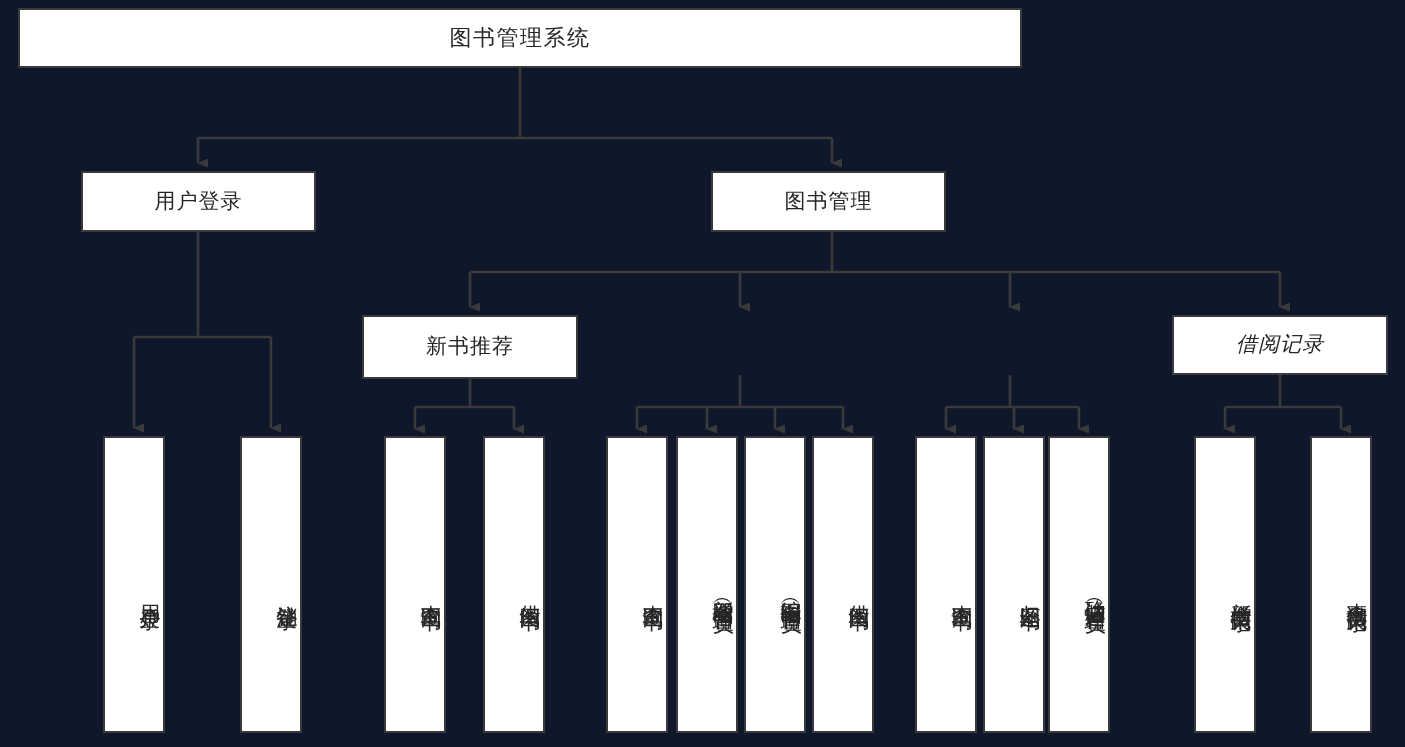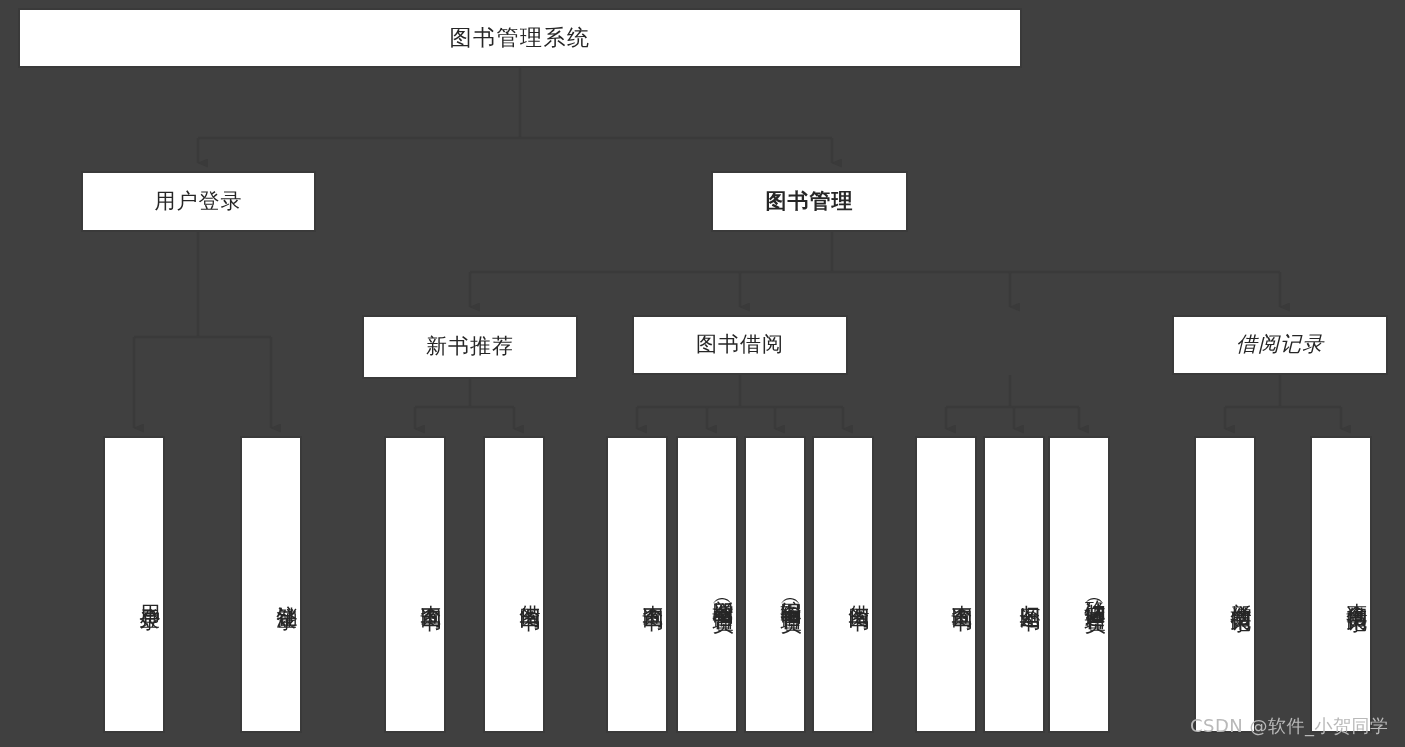--- a/index.html
+++ b/index.html
@@ -7,21 +7,21 @@
     padding: 0;
     background: #ffffff;
   }
   body {
     font-family: "DejaVu Sans", "Liberation Sans", sans-serif;
   }
   #canvas {
     position: relative;
     width: 1405px;
     height: 747px;
-    background: #404040;
+    background: #0f172a;
     overflow: hidden;
   }
   svg.wires {
     position: absolute;
     left: 0;
     top: 0;
     width: 1405px;
     height: 747px;
     pointer-events: none;
   }
@@ -124,29 +124,26 @@
     </g>
   </svg>
 
   <div class="node root" style="left:18px; top:8px; width:1004px; height:60px;">
     <span>图书管理系统</span>
   </div>
 
   <div class="node h" style="left:81px; top:171px; width:235px; height:61px;">
     <span>用户登录</span>
   </div>
-  <div class="node h" style="left:711px; top:171px; width:197px; height:61px;font-weight:bold;">
+  <div class="node h" style="left:711px; top:171px; width:235px; height:61px;">
     <span>图书管理</span>
   </div>
 
   <div class="node h" style="left:362px; top:315px; width:216px; height:64px;">
     <span>新书推荐</span>
-  </div>
-  <div class="node h" style="left:632px; top:315px; width:216px; height:60px;">
-    <span>图书借阅</span>
   </div>
   <div class="node h" style="left:1172px; top:315px; width:216px; height:60px;font-style:italic;">
     <span>借阅记录</span>
   </div>
 
   <div class="node v" style="left:103px; top:436px; width:62px; height:297px;">
     <span class="vlabel">用户登录</span>
   </div>
   <div class="node v" style="left:240px; top:436px; width:62px; height:297px;">
     <span class="vlabel">注销登录</span>
@@ -182,15 +179,14 @@
     <span class="vlabel">确认归还（管理员）</span>
   </div>
 
   <div class="node v" style="left:1194px; top:436px; width:62px; height:297px;">
     <span class="vlabel">新增借阅记录</span>
   </div>
   <div class="node v" style="left:1310px; top:436px; width:62px; height:297px;">
     <span class="vlabel">查询借阅记录</span>
   </div>
 
-  <div class="watermark" style="left:1190px; top:714px;">CSDN @软件_小贺同学</div>
 
 </div>
 
 </body></html>

